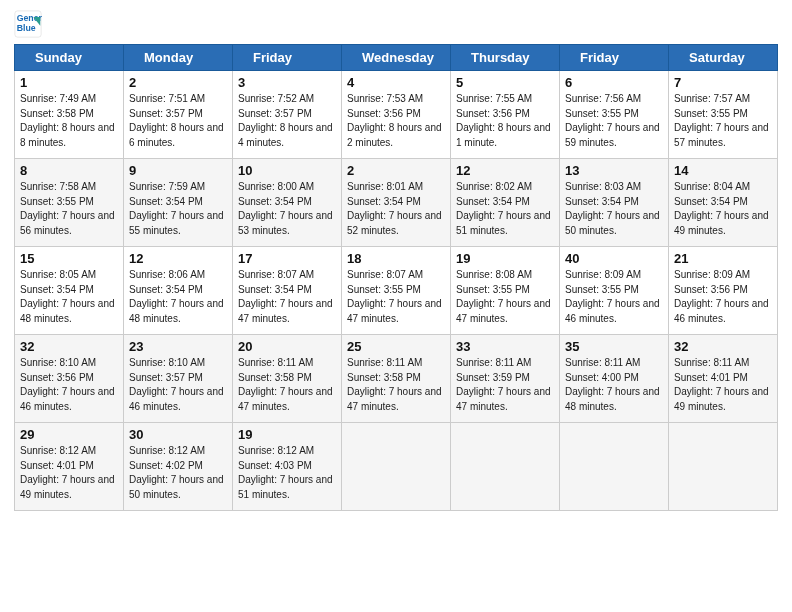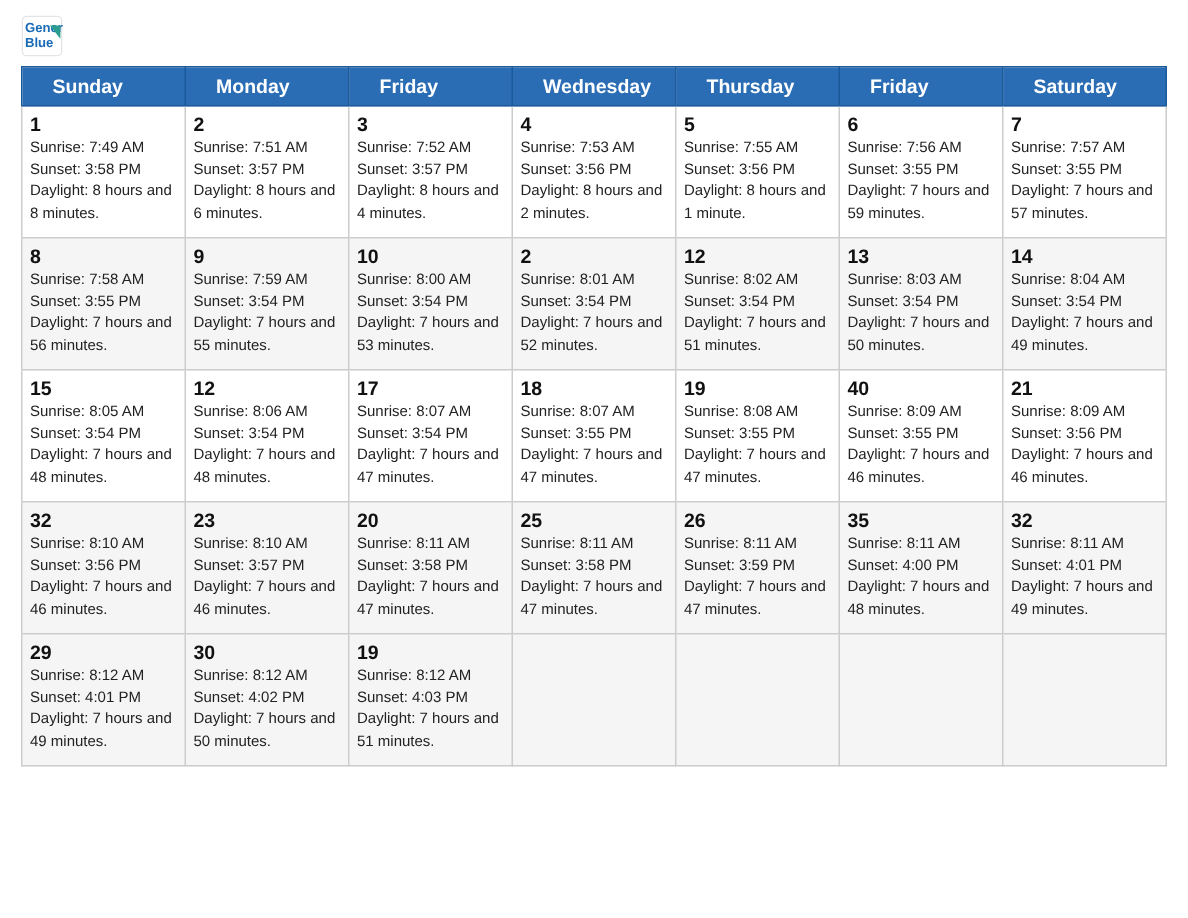--- a/index.html
+++ b/index.html
@@ -231,21 +231,21 @@
           </td>
           <td>
             <span class="day-number">20</span>
             <div class="day-info">Sunrise: 8:11 AM<br>Sunset: 3:58 PM<br>Daylight: 7 hours and 47 minutes.</div>
           </td>
           <td>
             <span class="day-number">25</span>
             <div class="day-info">Sunrise: 8:11 AM<br>Sunset: 3:58 PM<br>Daylight: 7 hours and 47 minutes.</div>
           </td>
           <td>
-            <span class="day-number">26</span>
+            <span class="day-number">33</span>
             <div class="day-info">Sunrise: 8:11 AM<br>Sunset: 3:59 PM<br>Daylight: 7 hours and 47 minutes.</div>
           </td>
           <td>
             <span class="day-number">35</span>
             <div class="day-info">Sunrise: 8:11 AM<br>Sunset: 4:00 PM<br>Daylight: 7 hours and 48 minutes.</div>
           </td>
           <td>
             <span class="day-number">32</span>
             <div class="day-info">Sunrise: 8:11 AM<br>Sunset: 4:01 PM<br>Daylight: 7 hours and 49 minutes.</div>
           </td>

